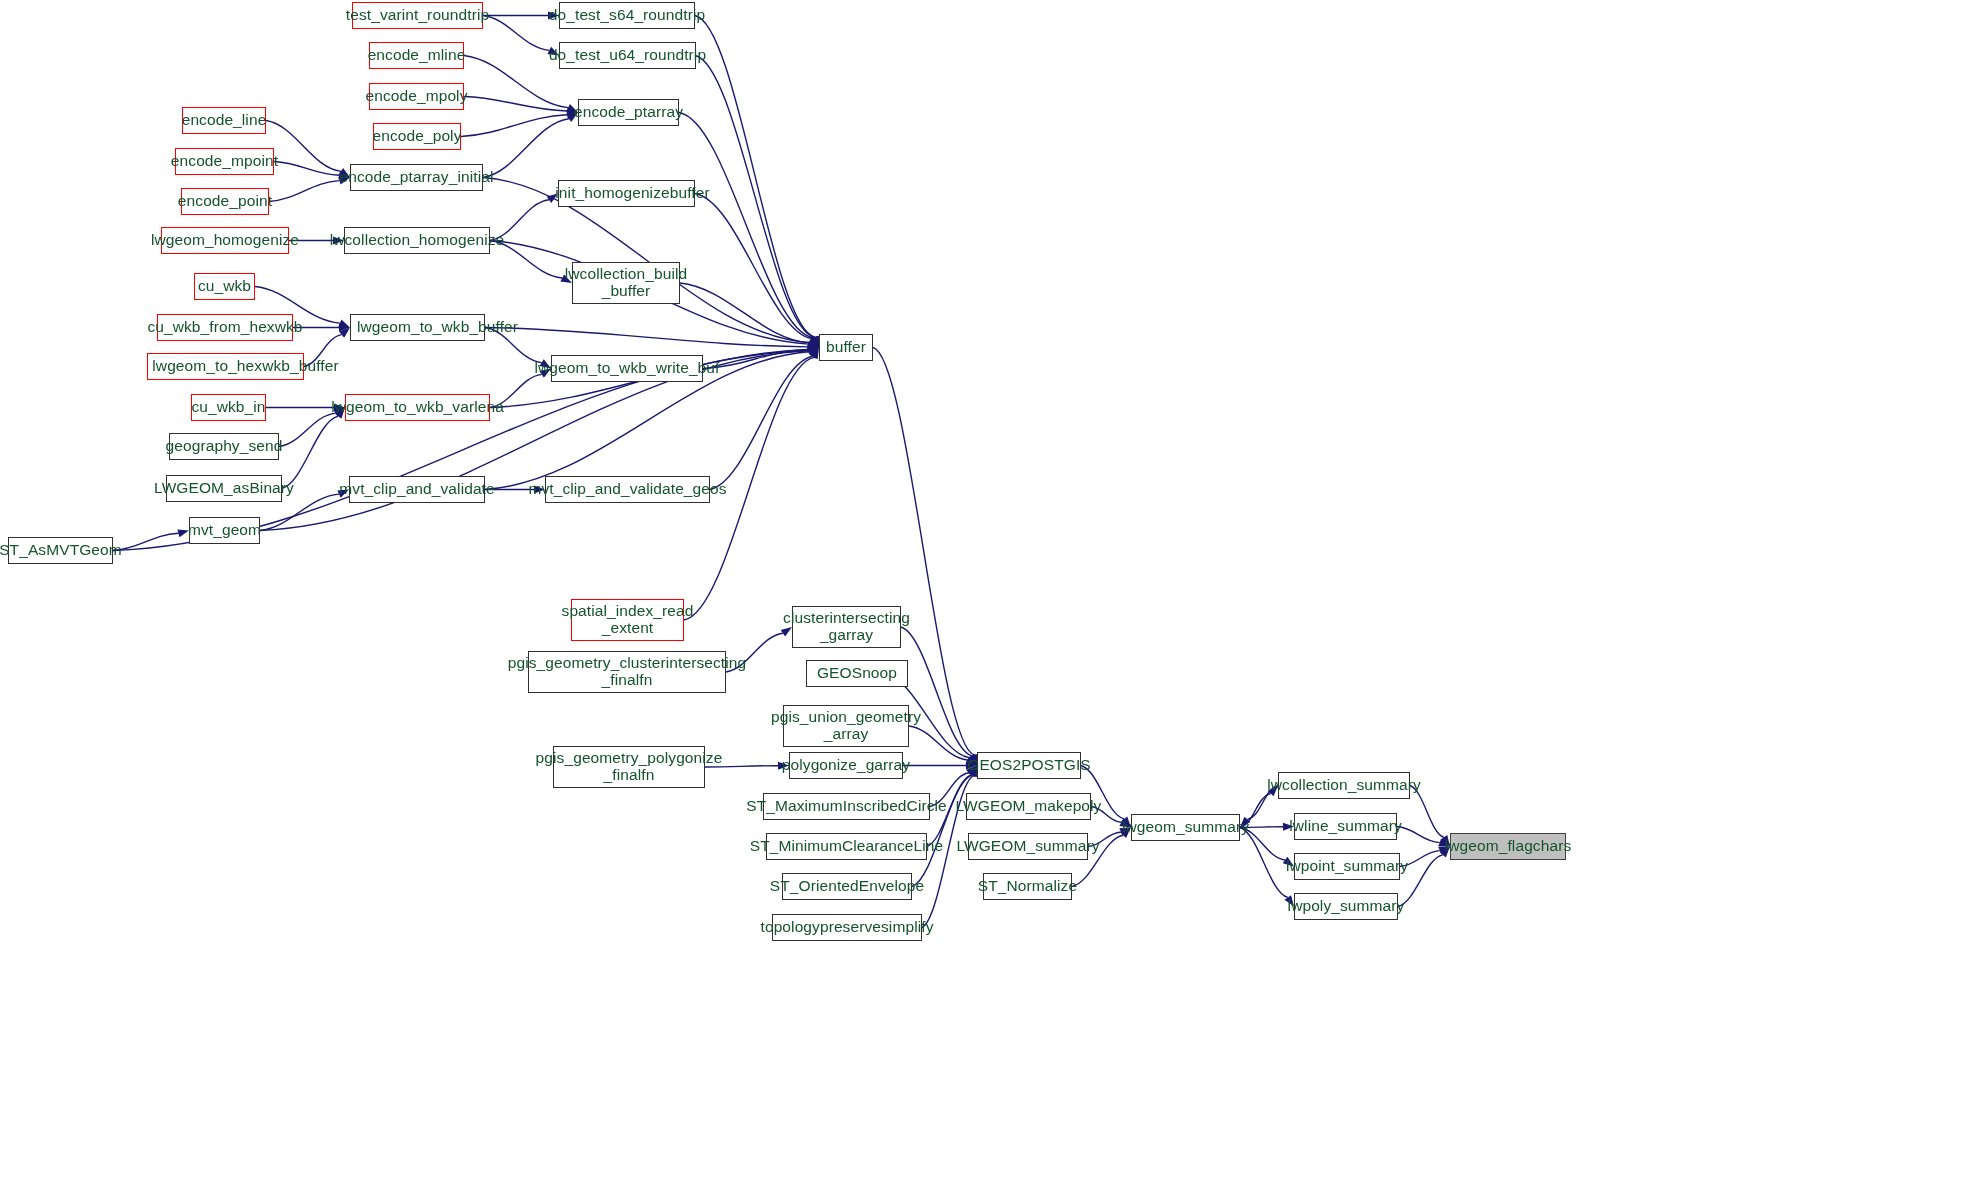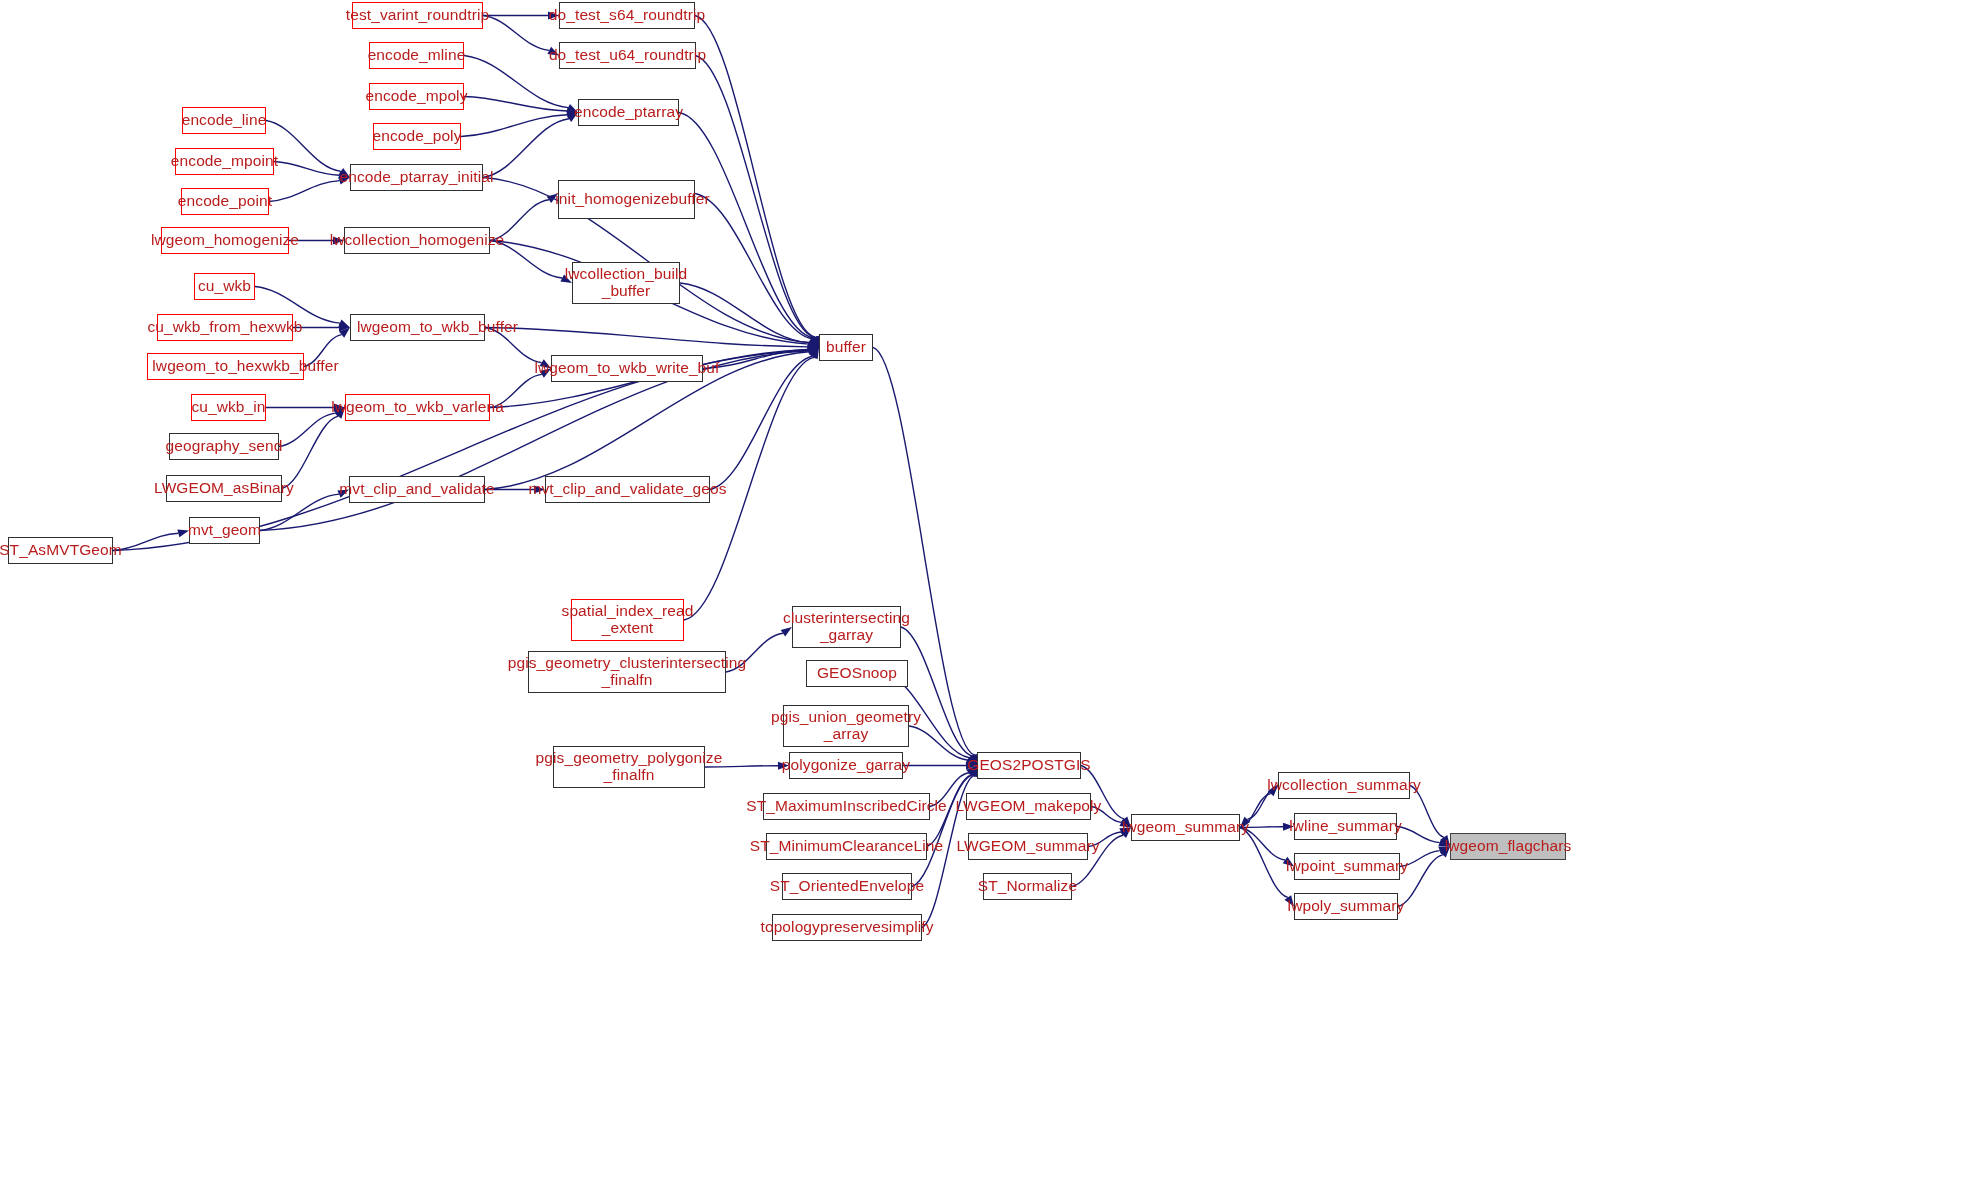--- a/index.html
+++ b/index.html
@@ -25,21 +25,21 @@
   }
   .node {
     position: absolute;
     box-sizing: border-box;
     background: #ffffff;
     border: 1px solid #303030;
     display: flex;
     align-items: center;
     justify-content: center;
     text-align: center;
-    color: #b91c1c;
+    color: #14532d;
     font-size: 15.5px;
     line-height: 1.08;
     white-space: pre;
     letter-spacing: 0.1px;
     z-index: 5;
   }
   .node.red {
     border-color: #ff0000;
   }
   .node.cur {
@@ -190,21 +190,21 @@
       <div class="node red" style="left: 352px; top: 2px; width: 131px; height: 27px;"><span>test_varint_roundtrip</span></div>
       <div class="node" style="left: 559px; top: 2px; width: 136px; height: 27px;"><span>do_test_s64_roundtrip</span></div>
       <div class="node red" style="left: 369px; top: 42px; width: 95px; height: 27px; text-align: right;"><span>encode_mline</span></div>
       <div class="node" style="left: 559px; top: 42px; width: 137px; height: 27px;"><span>do_test_u64_roundtrip</span></div>
       <div class="node red" style="left: 369px; top: 83px; width: 95px; height: 27px;"><span>encode_mpoly</span></div>
       <div class="node" style="left: 578px; top: 99px; width: 101px; height: 27px;"><span>encode_ptarray</span></div>
       <div class="node red" style="left: 182px; top: 107px; width: 84px; height: 27px;"><span>encode_line</span></div>
       <div class="node red" style="left: 373px; top: 123px; width: 88px; height: 27px;"><span>encode_poly</span></div>
       <div class="node red" style="left: 175px; top: 148px; width: 99px; height: 27px;"><span>encode_mpoint</span></div>
       <div class="node" style="left: 350px; top: 164px; width: 133px; height: 27px;"><span>encode_ptarray_initial</span></div>
-      <div class="node" style="left: 558px; top: 180px; width: 137px; height: 39px; padding-left: 12px;"><span>init_homogenizebuffer</span></div>
+      <div class="node" style="left: 558px; top: 180px; width: 137px; height: 27px; padding-left: 12px;"><span>init_homogenizebuffer</span></div>
       <div class="node red" style="left: 181px; top: 188px; width: 88px; height: 27px;"><span>encode_point</span></div>
       <div class="node red" style="left: 161px; top: 227px; width: 128px; height: 27px;"><span>lwgeom_homogenize</span></div>
       <div class="node" style="left: 344px; top: 227px; width: 146px; height: 27px;"><span>lwcollection_homogenize</span></div>
       <div class="node" style="left: 572px; top: 262px; width: 108px; height: 42px;"><span>lwcollection_build
 _buffer</span></div>
       <div class="node red" style="left: 194px; top: 273px; width: 61px; height: 27px;"><span>cu_wkb</span></div>
       <div class="node" style="left: 350px; top: 314px; width: 135px; height: 27px; padding-left: 40px;"><span>lwgeom_to_wkb_buffer</span></div>
       <div class="node red" style="left: 157px; top: 314px; width: 136px; height: 27px;"><span>cu_wkb_from_hexwkb</span></div>
       <div class="node" style="left: 819px; top: 334px; width: 54px; height: 27px;"><span>buffer</span></div>
       <div class="node red" style="left: 147px; top: 353px; width: 157px; height: 27px; padding-left: 40px;"><span>lwgeom_to_hexwkb_buffer</span></div>

